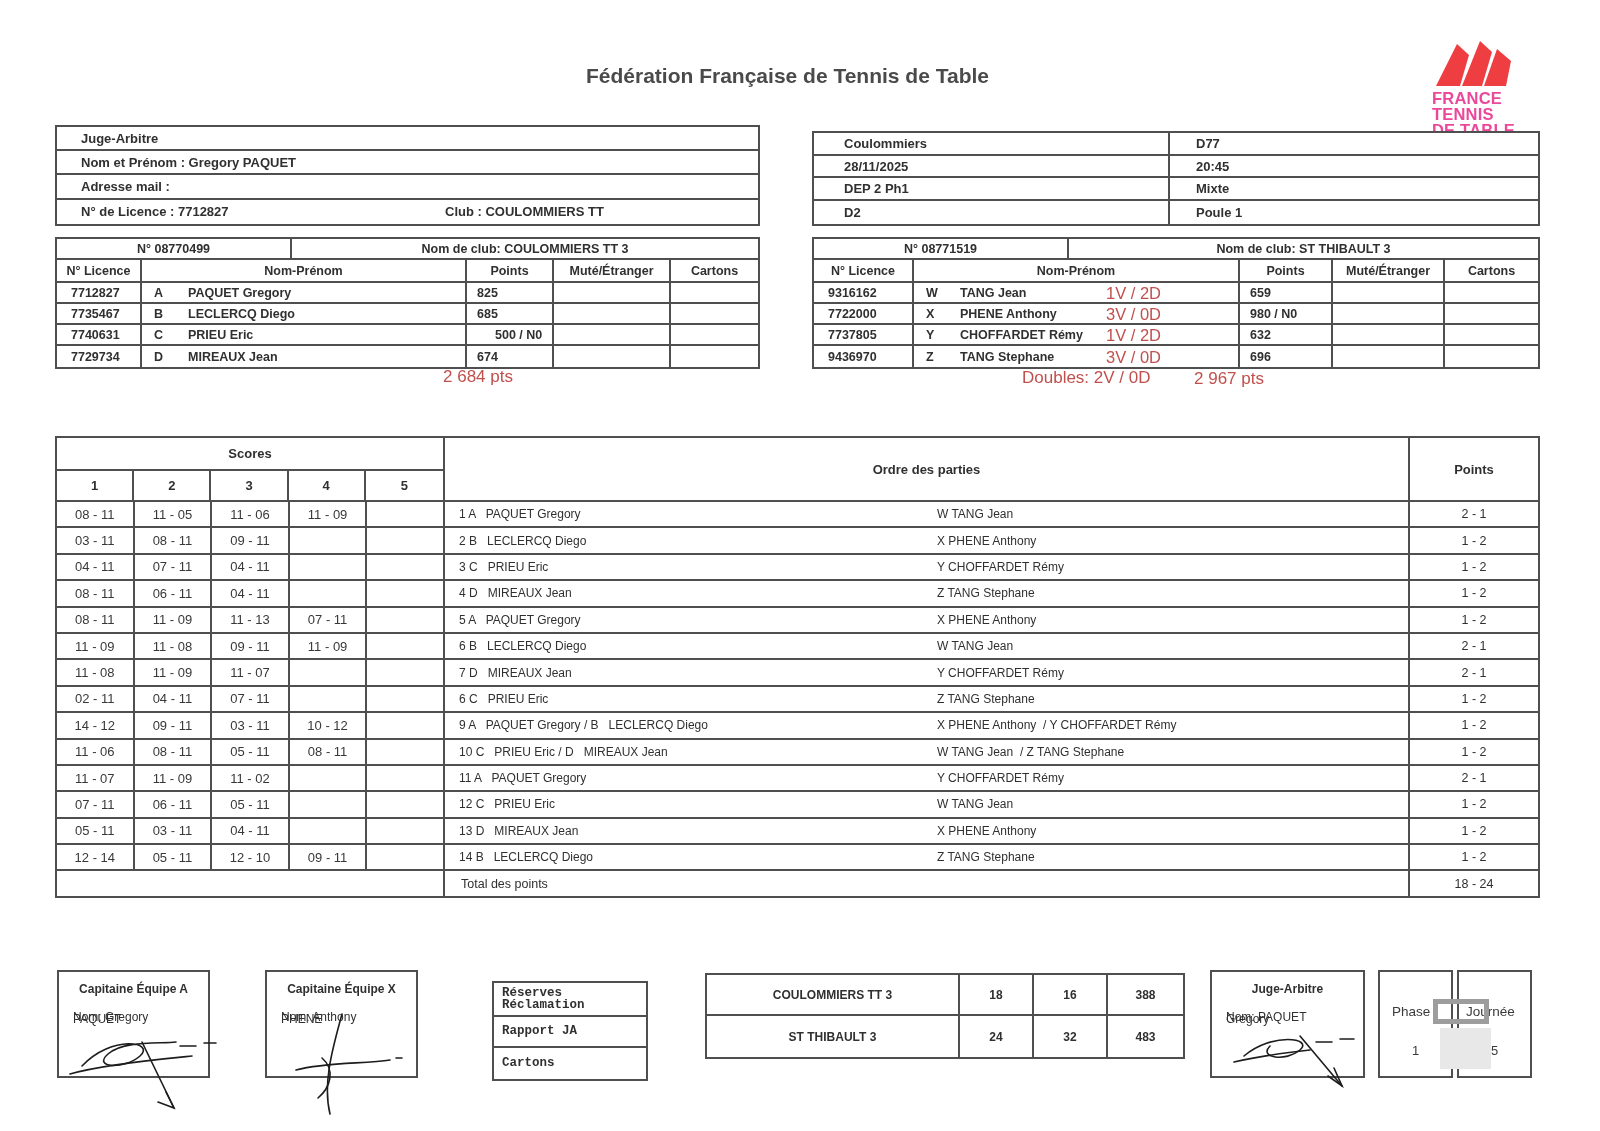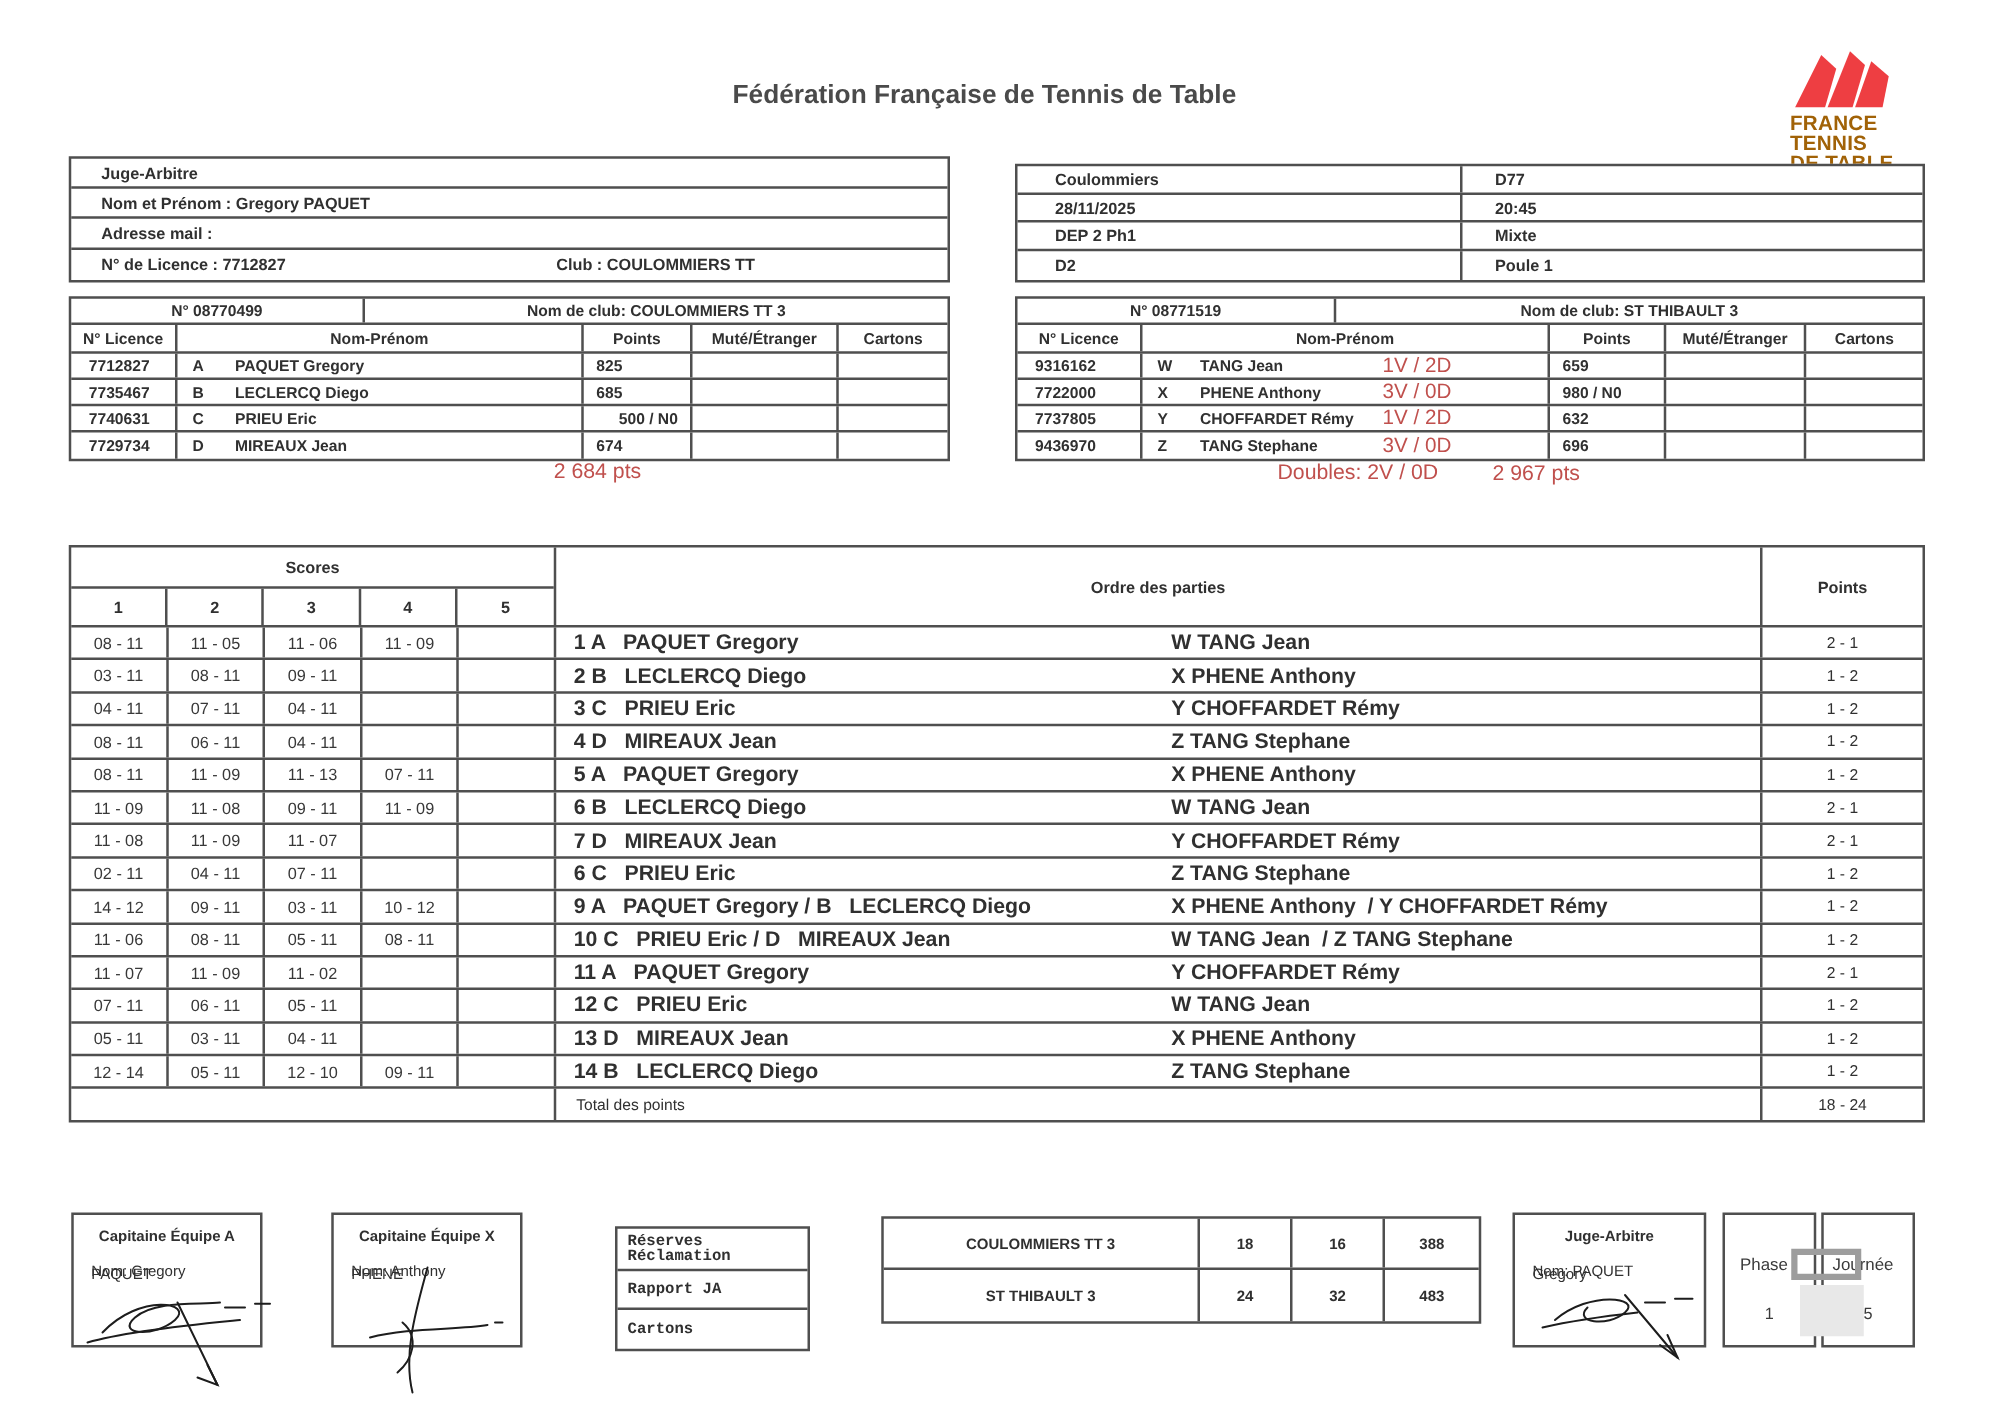--- a/index.html
+++ b/index.html
@@ -5,21 +5,21 @@
   * { box-sizing: border-box; margin: 0; padding: 0; }
   :root { --bc: #4f4f4f; --tx: #303030; --red: #c0504d; }
   body { background: #fff; font-family: "Liberation Sans", sans-serif; color: var(--tx); }
   .page { position: relative; width: 1600px; height: 1131px; background: #fff; overflow: hidden; }
   .abs { position: absolute; }
   .box { position: absolute; border: 2px solid var(--bc); background: #fff; }
 
   
   .title { top: 64px; left: 0; width: 1575px; text-align: center; font-size: 21px; font-weight: bold; color: #4a4a4a; }
   .logo { top: 40px; left: 1432px; width: 86px; }
-  .logo-txt { color: #a16207; font-weight: bold; font-size: 16.5px; line-height: 0.98; letter-spacing: 0.2px; }
+  .logo-txt { color: #ec4899; font-weight: bold; font-size: 16.5px; line-height: 0.98; letter-spacing: 0.2px; }
 
   
   .ref-row { height: 24.2px; border-bottom: 2px solid var(--bc); display: flex; align-items: center; padding-left: 24px; font-size: 13px; font-weight: bold; position: relative; }
   .ref-row:last-child { border-bottom: none; }
   .ref-club { position: absolute; left: 388px; }
   .mi-row { height: 22.7px; border-bottom: 2px solid var(--bc); display: flex; font-size: 13px; font-weight: bold; }
   .mi-row:last-child { border-bottom: none; }
   .mi-left { width: 356px; border-right: 2px solid var(--bc); display: flex; align-items: center; padding-left: 30px; }
   .mi-right { flex: 1; display: flex; align-items: center; padding-left: 26px; }
 
@@ -40,21 +40,21 @@
   .sc-scoreswrap { width: 388px; border-right: 2px solid var(--bc); display: flex; flex-direction: column; }
   .sc-scores-top { height: 33px; border-bottom: 2px solid var(--bc); display: flex; align-items: center; justify-content: center; font-weight: bold; font-size: 13px; }
   .sc-nums { flex: 1; display: flex; }
   .sc-num { width: 77.6px; border-right: 2px solid var(--bc); display: flex; align-items: center; justify-content: center; font-weight: bold; font-size: 13px; }
   .sc-num:last-child { border-right: none; }
   .sc-order { width: 965px; border-right: 2px solid var(--bc); display: flex; align-items: center; justify-content: center; font-weight: bold; font-size: 13px; }
   .sc-points { flex: 1; display: flex; align-items: center; justify-content: center; font-weight: bold; font-size: 13px; }
   .srow { display: flex; height: 26.4px; border-bottom: 2px solid var(--bc); }
   .gc { width: 77.6px; border-right: 2px solid var(--bc); display: flex; align-items: center; justify-content: center; font-size: 13px; white-space: pre; color: #383838; }
   .oc { width: 965px; border-right: 2px solid var(--bc); position: relative; }
-  .oc span { position: absolute; top: 50%; transform: translateY(-50%); white-space: pre; font-size: 17px; font-weight: bold; }
+  .oc span { position: absolute; top: 50%; transform: translateY(-50%); white-space: pre; font-size: 12px; }
   .oc .hm { left: 14px; } .oc .aw { left: 492px; }
   .pc { flex: 1; display: flex; align-items: center; justify-content: center; font-size: 12.5px; }
   .trow { display: flex; height: 25px; }
   .tr-left { width: 388px; border-right: 2px solid var(--bc); }
   .tr-order { width: 965px; border-right: 2px solid var(--bc); display: flex; align-items: center; padding-left: 16px; font-size: 12.5px; }
   .tr-points { flex: 1; display: flex; align-items: center; justify-content: center; font-size: 12.5px; }
 
   
   .cap-title { position: absolute; top: 10px; left: 0; width: 100%; text-align: center; font-size: 12px; font-weight: bold; }
   .cap-line1 { position: absolute; top: 38px; left: 14px; font-size: 12px; }

